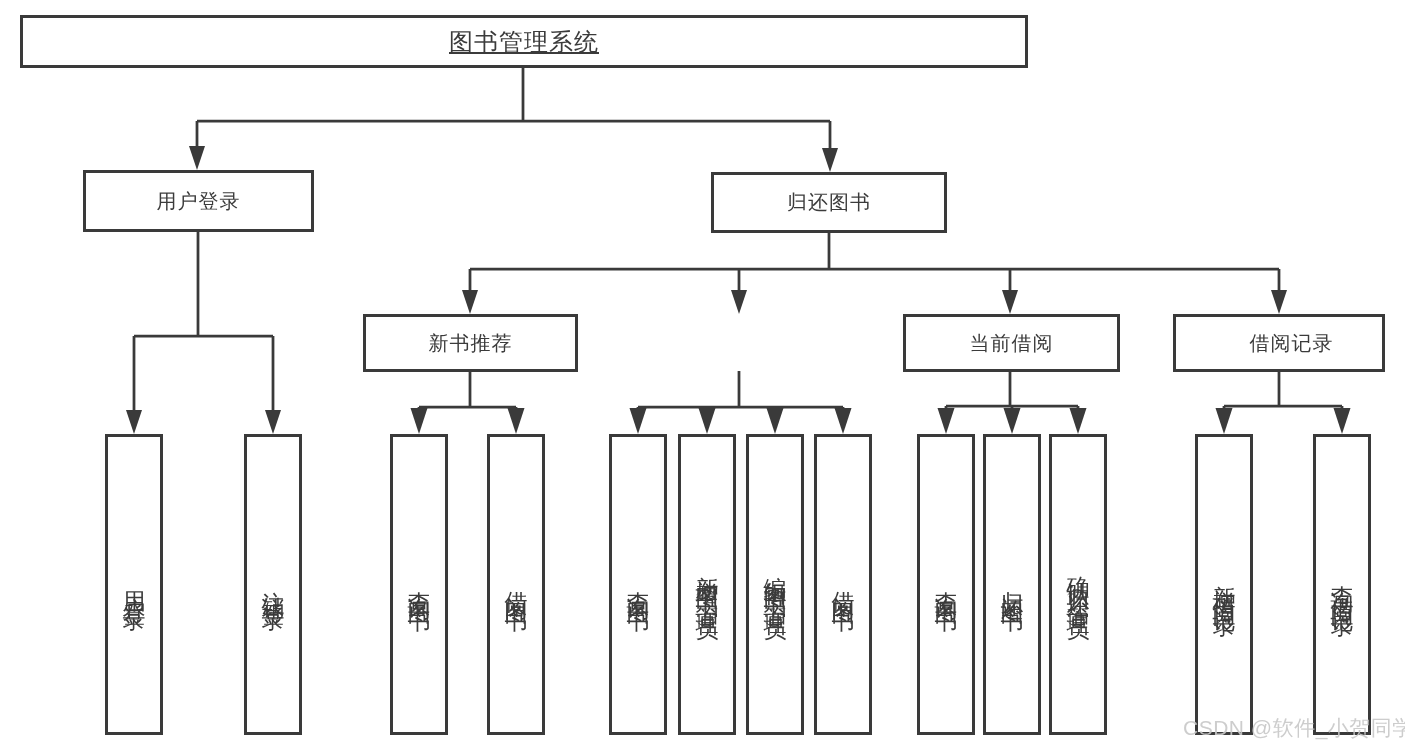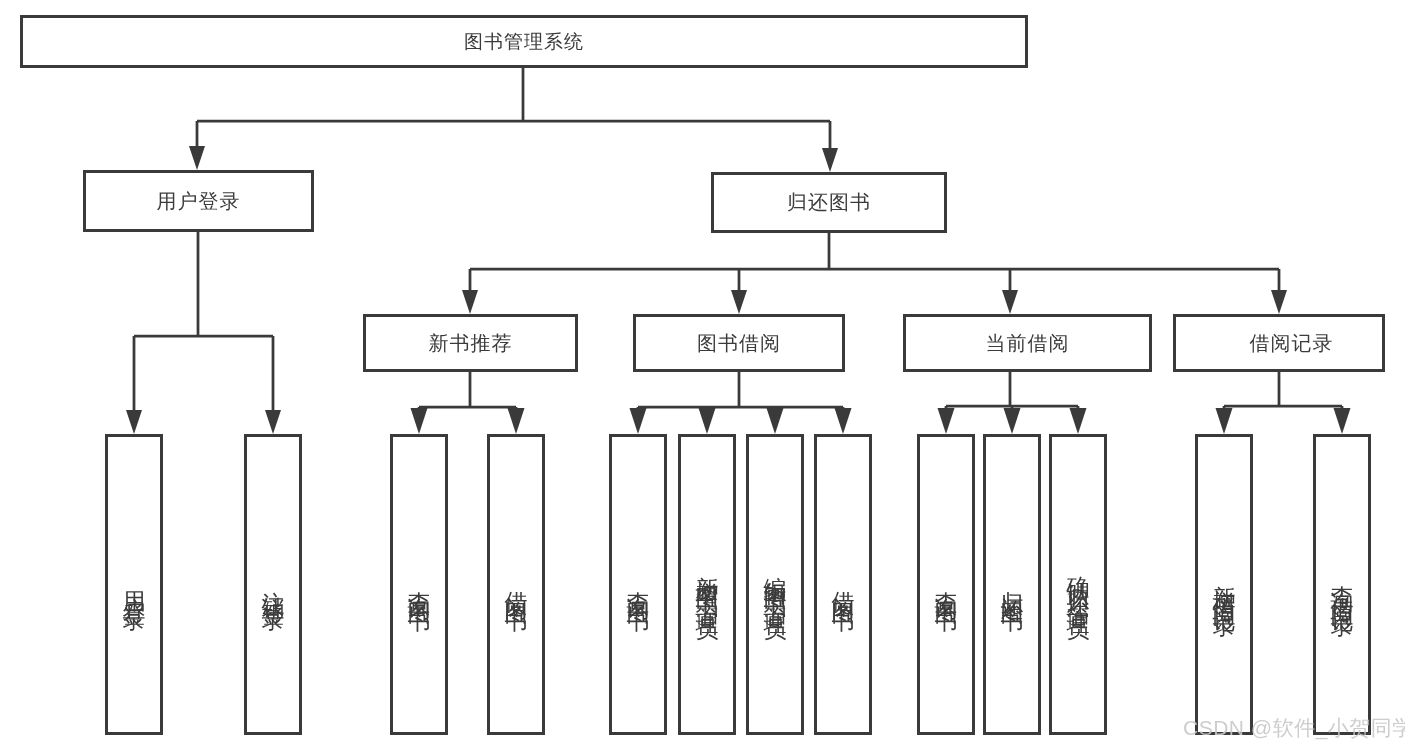--- a/index.html
+++ b/index.html
@@ -30,21 +30,22 @@
     display: flex;
     align-items: center;
     justify-content: center;
   }
   .hbox {
     font-size: 20px;
     letter-spacing: 1px;
     white-space: nowrap;
   }
   .root {
-    font-size: 19px;
+    font-size: 24px;
+    text-decoration: underline;
   }
   .vbox {
     writing-mode: vertical-rl;
     text-orientation: mixed;
     font-size: 23px;
     letter-spacing: 6px;
     line-height: 1;
   }
   #watermark {
     position: absolute;
@@ -120,22 +121,21 @@
       <polygon class="head" points="1333.5,408 1350.5,408 1342,434"></polygon>
     </g>
   </svg>
 
   <div class="node hbox root" style="left:20px; top:15px; width:1008px; height:53px;">图书管理系统</div>
 
   <div class="node hbox" style="left:83px; top:170px; width:231px; height:62px;">用户登录</div>
   <div class="node hbox" style="left:711px; top:172px; width:236px; height:61px;">归还图书</div>
 
   <div class="node hbox" style="left:363px; top:314px; width:215px; height:58px;">新书推荐</div>
-  <div class="node hbox" style="left:633px; top:314px; width:212px; height:58px;">图书借阅</div>
-  <div class="node hbox" style="left:903px; top:314px; width:249px; height:58px;">当前借阅</div>
+  <div class="node hbox" style="left:903px; top:314px; width:217px; height:58px;">当前借阅</div>
   <div class="node hbox" style="left:1173px; top:314px; width:212px; height:58px;padding-left:25px;">借阅记录</div>
 
   <div class="node vbox" style="left:105px; top:434px; width:58px; height:301px;">用户登录</div>
   <div class="node vbox" style="left:244px; top:434px; width:58px; height:301px;">注销登录</div>
 
   <div class="node vbox" style="left:390px; top:434px; width:58px; height:301px;">查询图书</div>
   <div class="node vbox" style="left:487px; top:434px; width:58px; height:301px;">借阅图书</div>
 
   <div class="node vbox" style="left:609px; top:434px; width:58px; height:301px;">查询图书</div>
   <div class="node vbox" style="left:678px; top:434px; width:58px; height:301px;">新增图书（管理员）</div>

